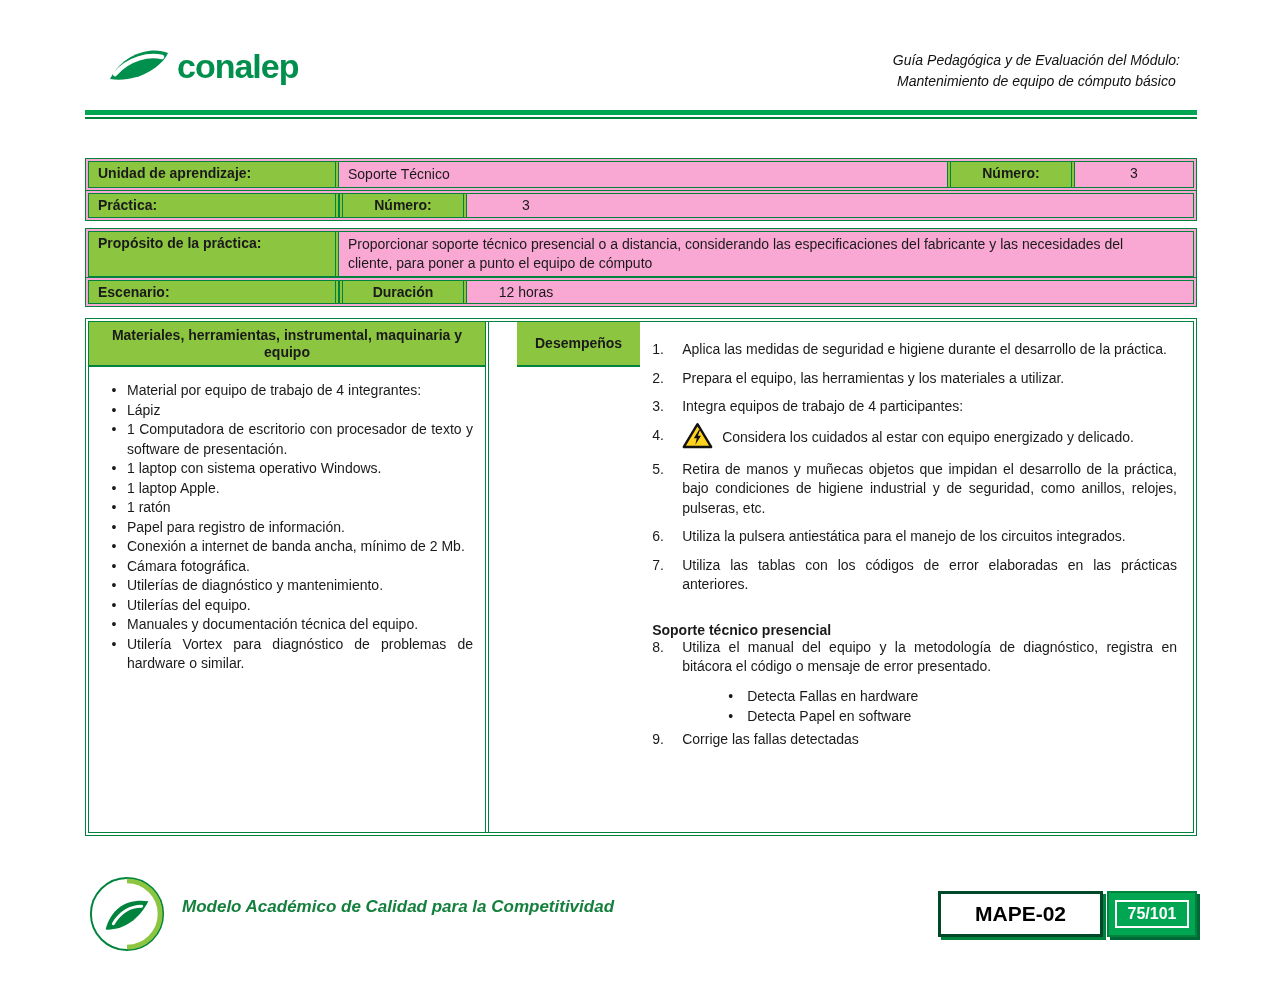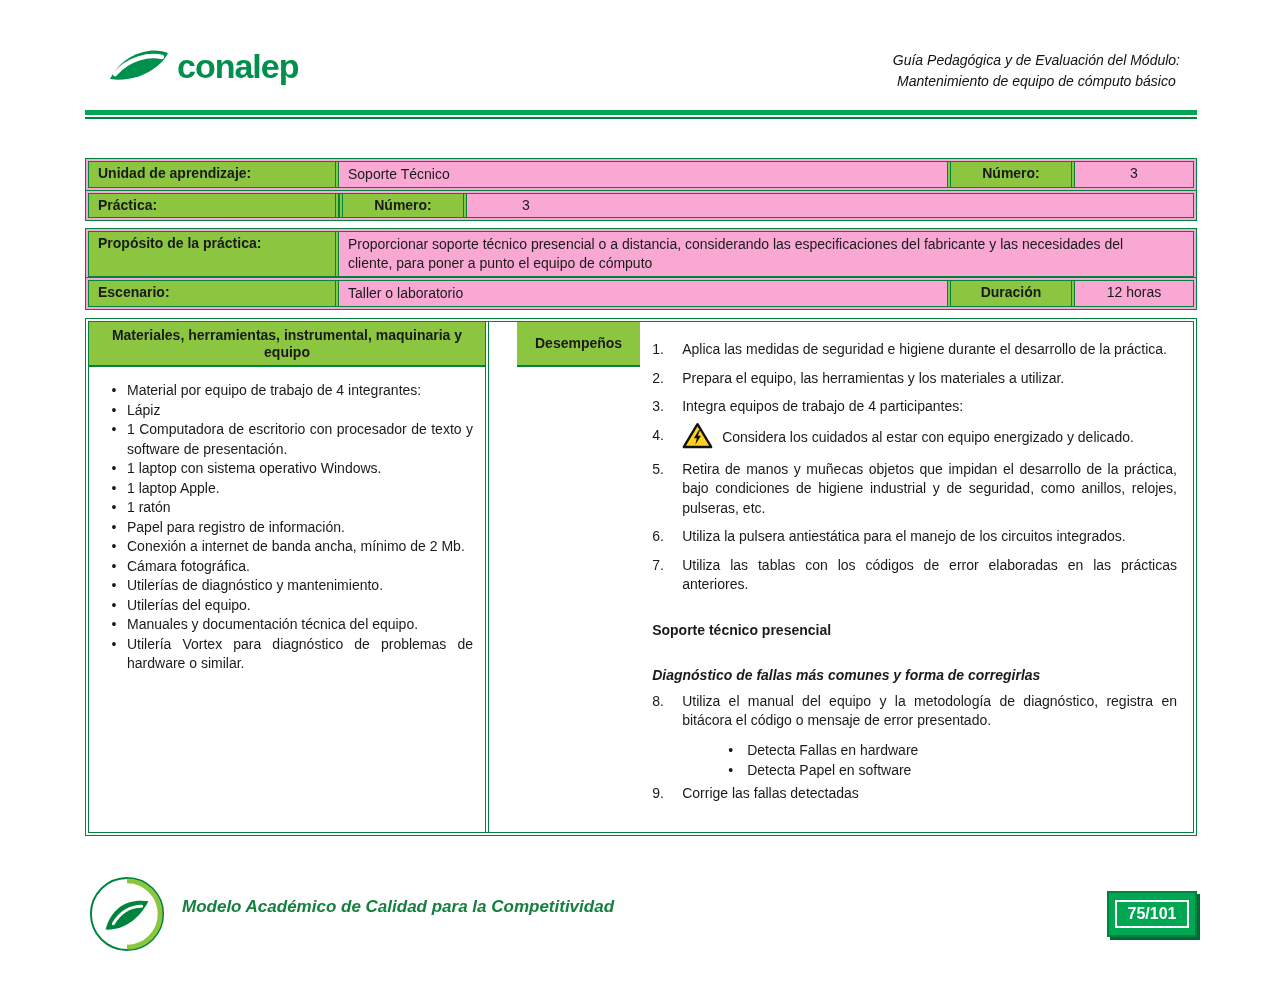--- a/index.html
+++ b/index.html
@@ -120,21 +120,20 @@
     <div class="cell-num-value">3</div>
   </div>
 
   <div class="info-row row3">
     <div class="cell-label">Propósito de la práctica:</div>
     <div class="cell-value">Proporcionar soporte técnico presencial o a distancia, considerando las especificaciones del fabricante y las necesidades del cliente, para poner a punto el equipo de cómputo</div>
   </div>
 
   <div class="info-row row4">
     <div class="cell-label">Escenario:</div>
-    <div class="cell-value">Taller o laboratorio</div>
     <div class="cell-num-label">Duración</div>
     <div class="cell-num-value">12 horas</div>
   </div>
 
   <div class="main-table">
     <div class="col-left">
       <div class="col-header">Materiales, herramientas, instrumental, maquinaria y equipo</div>
       <div class="col-body materials">
           <div class="mat-item">
             <span class="bullet">•</span>
@@ -218,21 +217,20 @@
           </div>
           <div class="step-item">
             <span class="step-num">6.</span>
             <span class="step-text">Utiliza la pulsera antiestática para el manejo de los circuitos integrados.</span>
           </div>
           <div class="step-item">
             <span class="step-num">7.</span>
             <span class="step-text">Utiliza las tablas con los códigos de error elaboradas en las prácticas anteriores.</span>
           </div>
           <div class="step-heading">Soporte técnico presencial</div>
-          <div class="step-subheading">Diagnóstico de fallas más comunes y forma de corregirlas</div>
           <div class="step-item">
             <span class="step-num">8.</span>
             <span class="step-text">Utiliza el manual del equipo y la metodología de diagnóstico, registra en bitácora el código o mensaje de error presentado.</span>
           </div>
           <div class="sub-bullets">
             <div class="sub-item">
               <span class="sub-bullet">•</span>
               <span>Detecta Fallas en hardware</span>
             </div>
             <div class="sub-item">
@@ -250,19 +248,20 @@
 
   <div class="footer">
     <svg class="emblem" viewBox="0 0 80 80" aria-hidden="true">
       <circle cx="40" cy="40" r="37" fill="#ffffff" stroke="#00843D" stroke-width="2"></circle>
       <path d="M40 6 a34 34 0 0 1 0 68" fill="none" stroke="#8CC540" stroke-width="5"></path>
       <path d="M18 56 C24 34 40 24 62 27 C52 46 36 57 18 56 Z" fill="#00843D"></path>
       <path d="M26 50 C33 38 44 32 55 32" stroke="#ffffff" stroke-width="3" fill="none" stroke-linecap="round"></path>
     </svg>
     <div class="footer-motto">Modelo Académico de Calidad para la Competitividad</div>
     <div class="code-box">
+      <div class="mape-box">MAPE-02</div>
       <div class="page-box">
         <span class="page-box-inner">75/101</span>
       </div>
     </div>
   </div>
 
 </div>
 
 </body></html>

